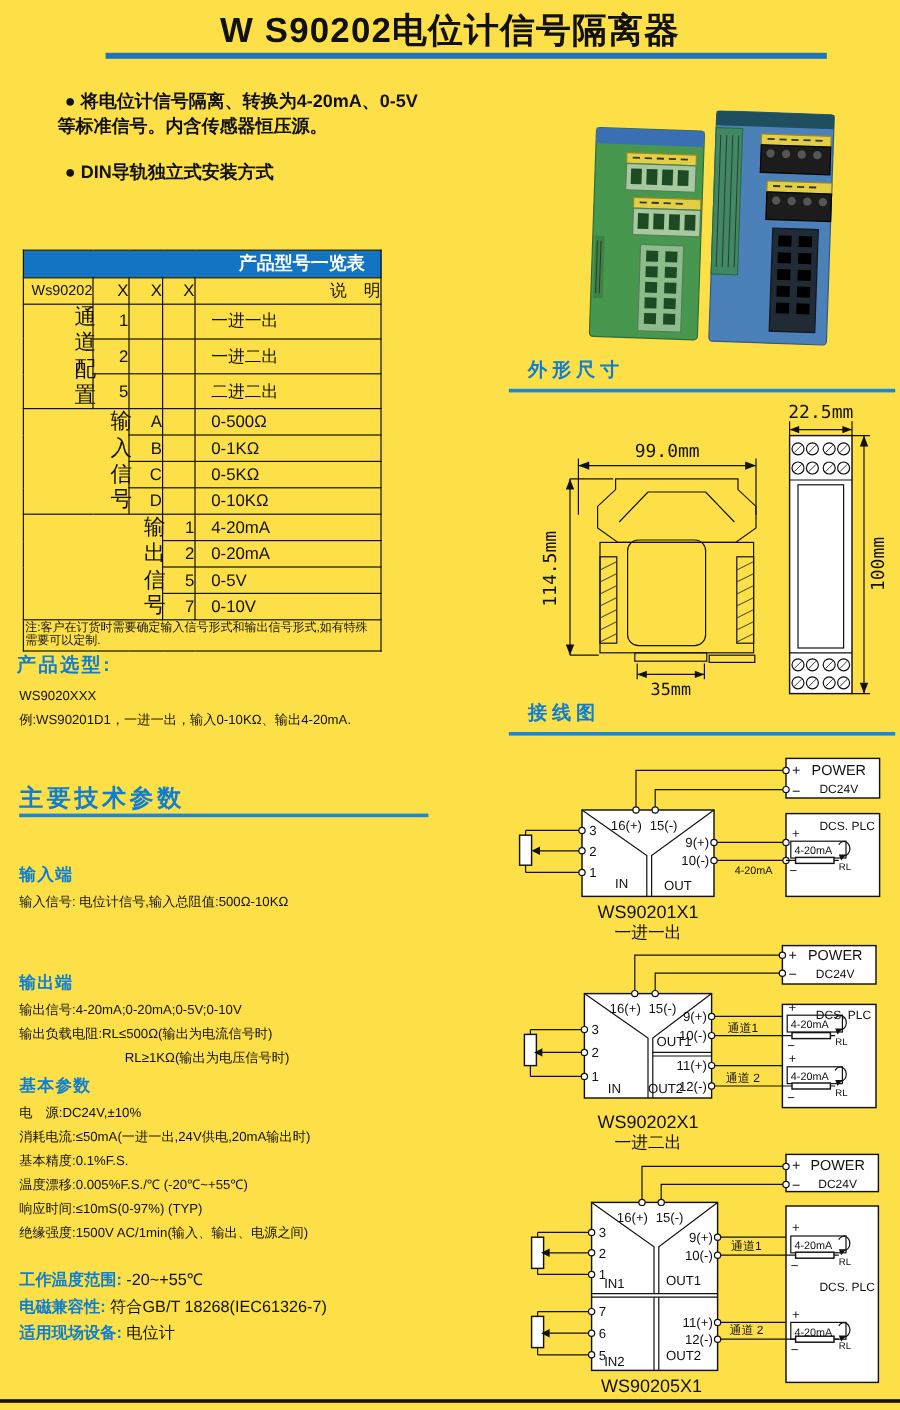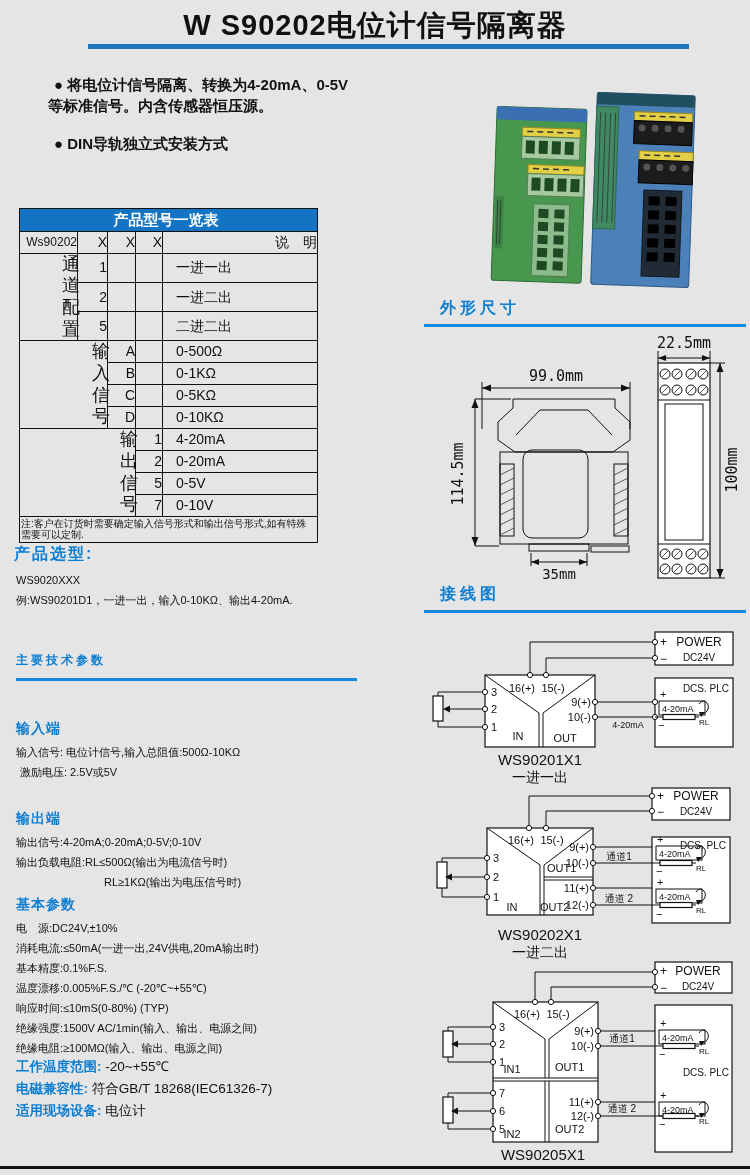--- a/index.html
+++ b/index.html
@@ -1,30 +1,30 @@
 <!DOCTYPE html>
 <html><head>
 <meta charset="utf-8">
 <style>
   * { margin:0; padding:0; box-sizing:border-box; }
   html,body { background:#ffffff; }
   body { font-family:"Liberation Sans", sans-serif; color:#111; }
-  .page { position:relative; width:750px; height:1175px; background:#e5e5e5; overflow:hidden; }
+  .page { position:relative; width:750px; height:1175px; background:#fde047; overflow:hidden; }
 
   .title { position:absolute; top:6px; left:0; width:750px; text-align:center;
            font-size:29px; font-weight:bold; letter-spacing:1px; }
   .title-bar { position:absolute; left:88px; top:44px; width:601px; height:5px; background:#1b76bb; }
 
   .bullet { position:absolute; font-size:15px; font-weight:600; line-height:21px; }
 
   
   .model-table { position:absolute; left:19px; top:208px; width:298px;
                  border-collapse:collapse; table-layout:fixed; font-size:14px; }
   .model-table td { border:1px solid #111; text-align:right; height:22px; line-height:1.05; padding:0; }
-  .model-table .thead { background:#1474c4; color:#fff; text-align:center;
+  .model-table .thead { background:#1474c4; color:#fff; text-align:right;
                         font-size:15px; font-weight:bold; padding:3px 13px 3px 8px; }
   .model-table .desc { text-align:left; padding-left:13px; }
   .model-table .vlabel span { display:inline-block; width:15px; word-break:break-all;
                               line-height:1.2; font-size:18px; }
   .model-table .note { font-size:10px; text-align:left; padding:2px 1px; height:18px; }
 
   .h-blue { position:absolute; color:#0e7ed2; font-weight:bold; }
   .rule { position:absolute; height:3px; background:#1689dd; }
   .txt { position:absolute; font-size:11px; line-height:20px; }
   .txt .ind { padding-left:88px;text-align:right; }
@@ -198,45 +198,43 @@
     <tr>
           <td class="note" colspan="5">注:客户在订货时需要确定输入信号形式和输出信号形式,如有特殊需要可以定制.</td>
         </tr>
   </tbody>
     </table>
 
   <div class="h-blue" style="left:14px; top:544px; font-size:16px; letter-spacing:2px;">产品选型:</div>
   <div class="txt" style="left:16px; top:570px;">WS9020XXX</div>
   <div class="txt" style="left:16px; top:590px;">例:WS90201D1，一进一出，输入0-10KΩ、输出4-20mA.</div>
 
-  <div class="h-blue" style="left:16px; top:652px; font-size:12px; letter-spacing:3px;text-align:center;">主要技术参数</div>
+  <div class="h-blue" style="left:16px; top:652px; font-size:20px; letter-spacing:3px;text-align:center;">主要技术参数</div>
   <div class="rule" style="left:16px; top:678px; width:341px;"></div>
 
   <div class="h-blue" style="left:16px; top:720px; font-size:14px; letter-spacing:1px;text-align:center;">输入端</div>
   <div class="txt" style="left:16px; top:742px;">
     <div>输入信号: 电位计信号,输入总阻值:500Ω-10KΩ</div>
-    <div style="padding-left:4px">激励电压: 2.5V或5V</div>
   </div>
 
   <div class="h-blue" style="left:16px; top:810px; font-size:14px; letter-spacing:1px;">输出端</div>
   <div class="txt" style="left:16px; top:832px;">
     <div>输出信号:4-20mA;0-20mA;0-5V;0-10V</div>
     <div>输出负载电阻:RL≤500Ω(输出为电流信号时)</div>
     <div class="ind">RL≥1KΩ(输出为电压信号时)</div>
   </div>
 
   <div class="h-blue" style="left:16px; top:896px; font-size:14px; letter-spacing:1px;">基本参数</div>
   <div class="txt" style="left:16px; top:918px;">
     <div>电　源:DC24V,±10%</div>
     <div>消耗电流:≤50mA(一进一出,24V供电,20mA输出时)</div>
     <div>基本精度:0.1%F.S.</div>
     <div>温度漂移:0.005%F.S./℃ (-20℃~+55℃)</div>
-    <div>响应时间:≤10mS(0-80%) (TYP)</div>
+    <div>响应时间:≤10mS(0-97%) (TYP)</div>
     <div>绝缘强度:1500V AC/1min(输入、输出、电源之间)</div>
-    <div>绝缘电阻:≥100MΩ(输入、输出、电源之间)</div>
   </div>
 
   <div class="kv" style="left:16px; top:1056px;">
     <span class="k">工作温度范围:</span>
     <span class="v">-20~+55℃</span>
   </div>
   <div class="kv" style="left:16px; top:1078px;">
     <span class="k">电磁兼容性:</span>
     <span class="v">符合GB/T 18268(IEC61326-7)</span>
   </div>

